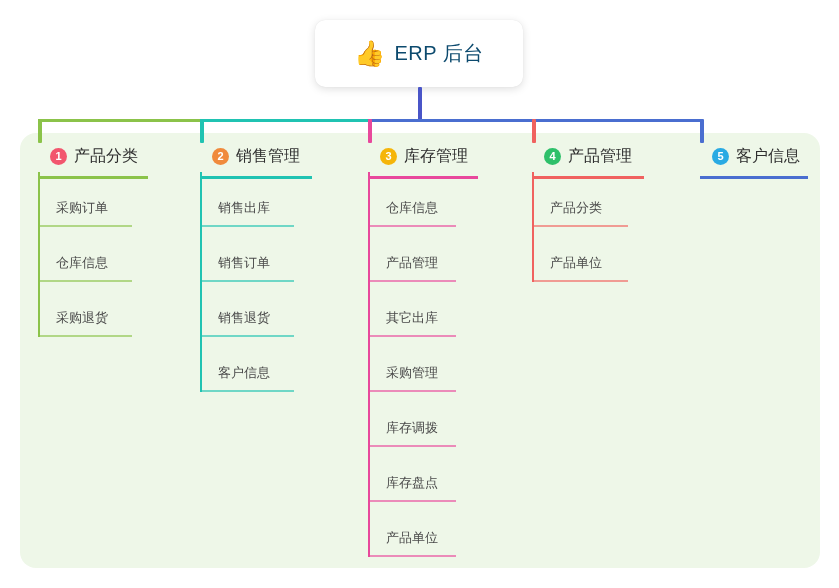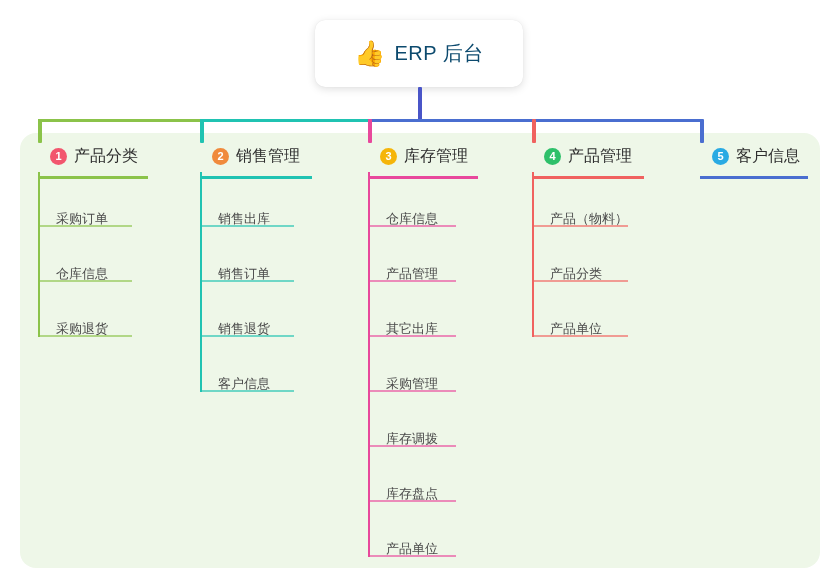--- a/index.html
+++ b/index.html
@@ -121,21 +121,21 @@
   .leaf-stem {
     position: absolute;
     left: 0;
     top: 0;
     bottom: 0;
     width: 2px;
   }
   .leaf-label {
     position: absolute;
     left: 18px;
-    top: 38px;
+    top: 27px;
     font-size: 13px;
     color: #4a4a4a;
     white-space: nowrap;
   }
   .leaf-rule {
     position: absolute;
     left: 0;
     bottom: 0;
     height: 2px;
   }
@@ -266,25 +266,20 @@
       </div>
       <div class="col" style="left: 532px; width: 120px;">
         <div class="col-head">
           <span class="badge" style="background: rgb(46, 192, 106);">4</span>
           <span class="col-title">产品管理</span>
         </div>
         <div class="col-rule" style="width: 112px; background: rgb(240, 98, 95);"></div>
         <div class="leaves">
           <div class="leaf">
             <div class="leaf-stem" style="background: rgb(240, 98, 95);"></div>
-            <div class="leaf-label">产品（物料）</div>
-            <div class="leaf-rule" style="width: 96px; background: rgb(240, 98, 95); opacity: 0.62;"></div>
-          </div>
-          <div class="leaf">
-            <div class="leaf-stem" style="background: rgb(240, 98, 95);"></div>
             <div class="leaf-label">产品分类</div>
             <div class="leaf-rule" style="width: 96px; background: rgb(240, 98, 95); opacity: 0.62;"></div>
           </div>
           <div class="leaf">
             <div class="leaf-stem" style="background: rgb(240, 98, 95);"></div>
             <div class="leaf-label">产品单位</div>
             <div class="leaf-rule" style="width: 96px; background: rgb(240, 98, 95); opacity: 0.62;"></div>
           </div>
         </div>
       </div>

